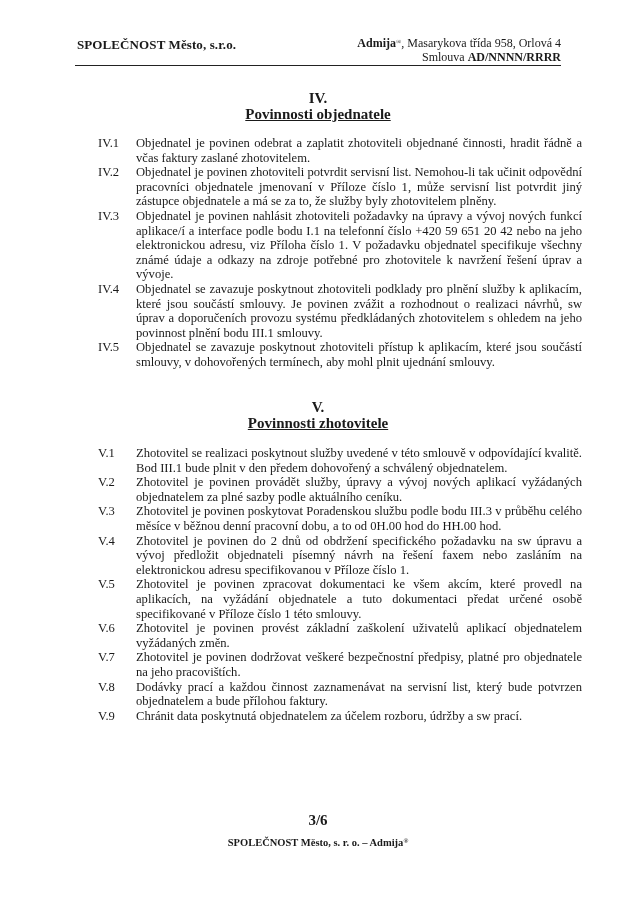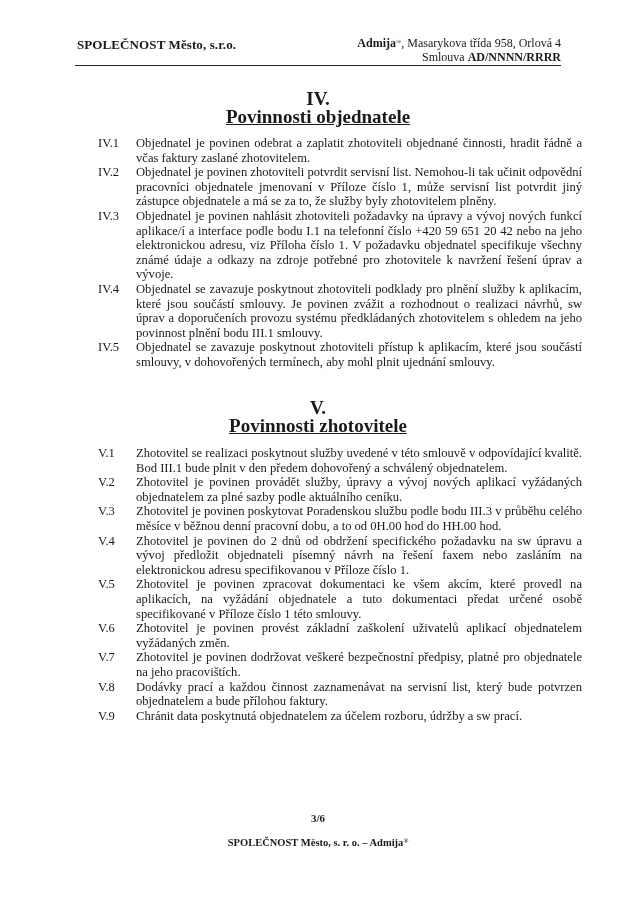--- a/index.html
+++ b/index.html
@@ -15,32 +15,32 @@
       position: absolute; left: 2px; top: 4px;
       font-weight: bold; font-size: 13px; letter-spacing: 0.1px;
     }
     .hdr-right {
       position: absolute; right: 0; top: 4px; text-align: right;
       font-size: 12px; line-height: 13.5px;
     }
     .hdr-right b { font-weight: bold; }
     .hdr-right sup { font-size: 7px; vertical-align: top; position: relative; top: -1px; }
 
-    .section-head { position: absolute; left: 0; width: 636px; text-align: center; font-weight: bold; font-size: 19px; }
+    .section-head { position: absolute; left: 0; width: 636px; text-align: center; font-weight: bold; font-size: 15px; }
     .section-head .num { display: block; line-height: 15px; }
     .section-head .title { display: inline-block; text-decoration: underline; line-height: 15px; }
 
     .items { position: absolute; left: 86px; width: 484px; margin-left: 12px; }
     .item { display: flex; font-size: 12.6px; line-height: 14.6px; }
     .item .lbl { width: 38px; flex: none; }
     .item .txt { flex: 1; text-align: justify; }
 
     .footer-page {
       position: absolute; left: 0; width: 636px; top: 812px;
-      text-align: center; font-weight: bold; font-size: 11px;
+      text-align: center; font-weight: bold; font-size: 15px;
     }
     .footer-company {
       position: absolute; left: 0; width: 636px; top: 837px;
       text-align: center; font-weight: bold; font-size: 10.5px;
     }
     .footer-company sup { font-size: 6.5px; vertical-align: top; }
   </style>
 </head>
 <body>
 

